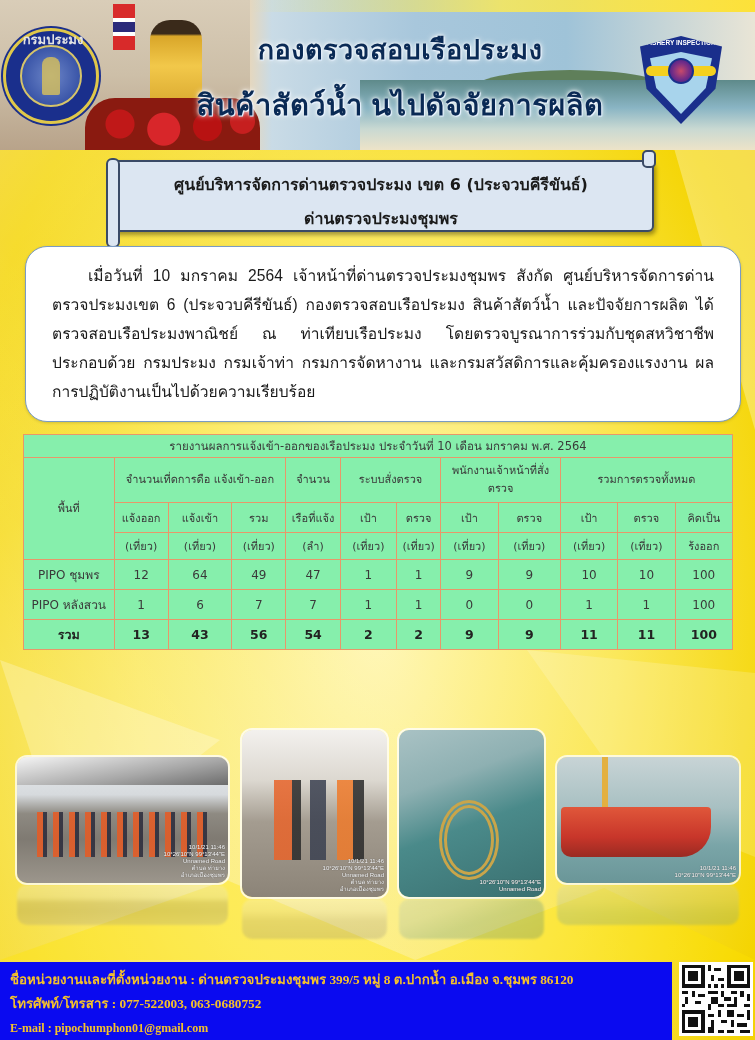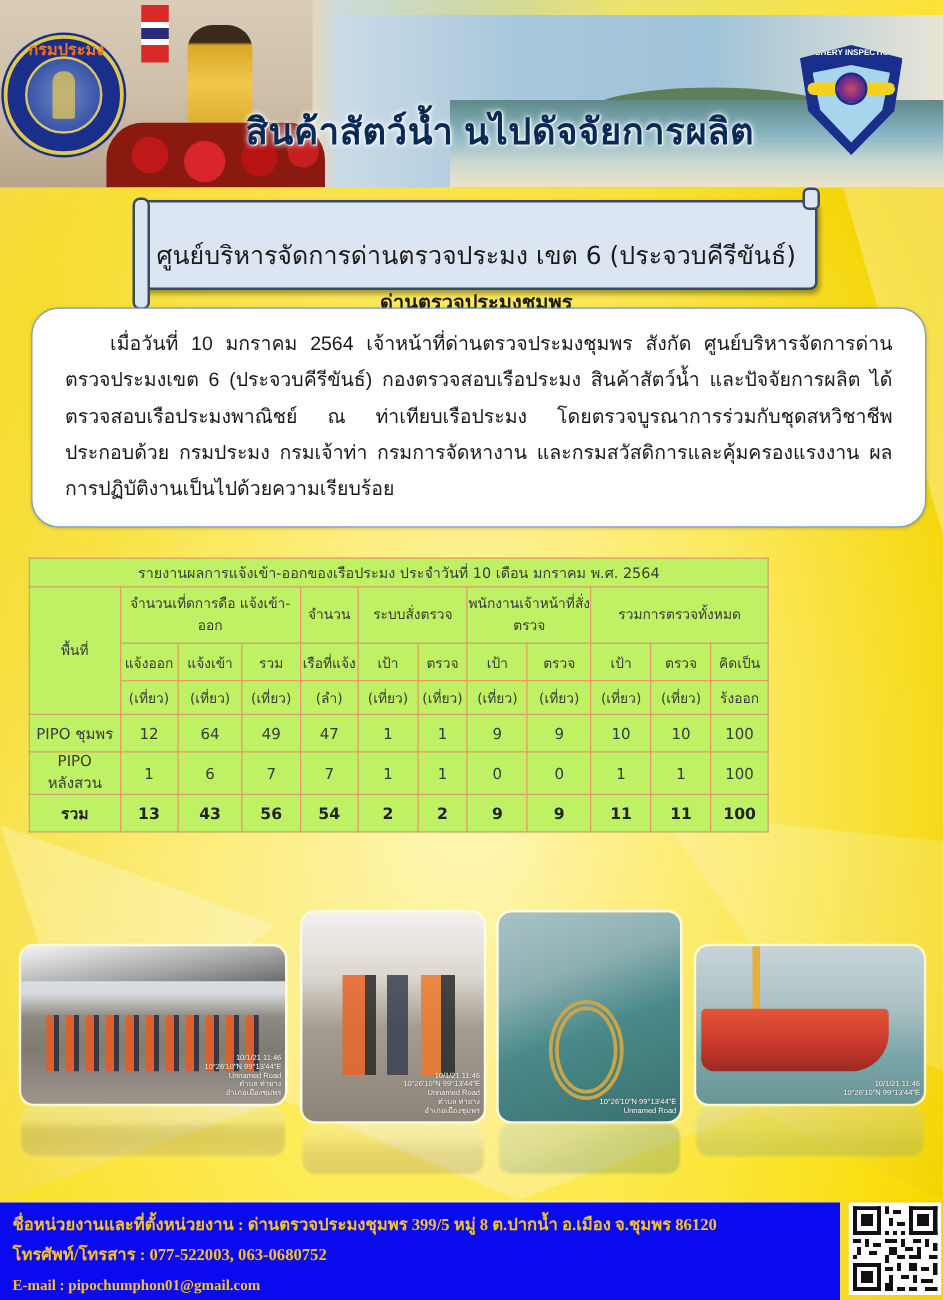--- a/index.html
+++ b/index.html
@@ -84,21 +84,21 @@
     position: absolute; left: 14px; top: 14px; width: 62px; height: 62px;
     border-radius: 50%; background: radial-gradient(circle, #6d86c8 0%, #3a55a8 70%, #233a8a 100%);
     border: 2px solid #d6c46a;
   }
   .logo-left .deity {
     position: absolute; left: 36px; top: 26px; width: 18px; height: 38px;
     background: #d9c25a; border-radius: 8px 8px 2px 2px; opacity: 0.8;
   }
   .logo-left .txt-top {
     position: absolute; left: 8px; top: -2px; width: 78px; text-align: center;
-    color: #f97316; font-size: 13px; font-weight: bold; font-family: "Liberation Sans", sans-serif;
+    color: #e5e5e5; font-size: 13px; font-weight: bold; font-family: "Liberation Sans", sans-serif;
   }
   .logo-right {
     position: absolute; left: 640px; top: 36px; width: 82px; height: 88px;
     background: #1a2f8c;
     clip-path: polygon(0 12%, 50% 0, 100% 12%, 92% 60%, 50% 100%, 8% 60%);
   }
   .logo-right .inner {
     position: absolute; left: 10px; top: 16px; width: 62px; height: 62px;
     background: #a8d4ec;
     clip-path: polygon(0 10%, 50% 0, 100% 10%, 90% 58%, 50% 100%, 10% 58%);
@@ -129,21 +129,21 @@
   }
   .title-scroll::before {
     content: ""; position: absolute; left: -4px; top: -4px; width: 10px; height: 86px;
     border: 2px solid #3a4a66; border-radius: 6px; background: #dce6f2;
   }
   .title-scroll::after {
     content: ""; position: absolute; right: -4px; top: -12px; width: 10px; height: 14px;
     border: 2px solid #3a4a66; border-radius: 5px; background: #dce6f2;
   }
   .title-scroll .t1 {
-    margin-top: 26px; font-size: 20px; font-weight: normal; color: #1a1a1a;
+    margin-top: 10px; font-size: 16px; font-weight: bold; color: #1a1a1a;
     font-family: "DejaVu Sans", sans-serif;
   }
   .title-scroll .t2 {
     margin-top: 9px; font-size: 16px; font-weight: bold; color: #1a1a1a;
     font-family: "DejaVu Sans", sans-serif;
   }
 
   
   .para-box {
     position: absolute; left: 25px; top: 246px; width: 716px; height: 176px;
@@ -154,25 +154,25 @@
     padding: 14px 26px 0 26px;
   }
   .para-text {
     font-family: "Liberation Sans", sans-serif;
     font-size: 15.6px; line-height: 29px; color: #1a1a1a;
     text-align: justify; text-indent: 36px;
   }
 
   
   .report-table {
-    position: absolute; left: 23px; top: 434px; width: 592px;
+    position: absolute; left: 23px; top: 434px; width: 710px;
     border-collapse: collapse;
-    background: #bef264;
+    background: #86efac;
     font-family: "DejaVu Sans", sans-serif;
-    font-size: 11px; color: #3a3a3a; margin-top: 12px;
+    font-size: 11px; color: #3a3a3a;
   }
   .report-table td, .report-table th {
     border: 1px solid #e8976a;
     text-align: center; vertical-align: middle;
     font-weight: normal;
     padding: 0;
   }
   .report-table .caption-row td { height: 23px; font-size: 11.5px; }
   .report-table .h1 th { height: 45px; line-height: 18px; }
   .report-table .h2 th { height: 30px; }
@@ -243,20 +243,21 @@
   <div class="hdr-hill"></div>
   <div class="hdr-sea"></div>
   <div class="hdr-yellow-top"></div>
 
   <div class="logo-left">
     <div class="inner"></div>
     <div class="deity"></div>
     <div class="txt-top">กรมประมง</div>
   </div>
 
+  <div class="hdr-title-line l1">กองตรวจสอบเรือประมง</div>
   <div class="hdr-title-line l2">สินค้าสัตว์น้ำ นไปดัจจัยการผลิต</div>
 
   <div class="logo-right">
     <div class="inner"></div>
     <div class="wings"></div>
     <div class="emblem"></div>
     <div class="arc-text">FISHERY INSPECTION</div>
   </div>
 
 </div>

